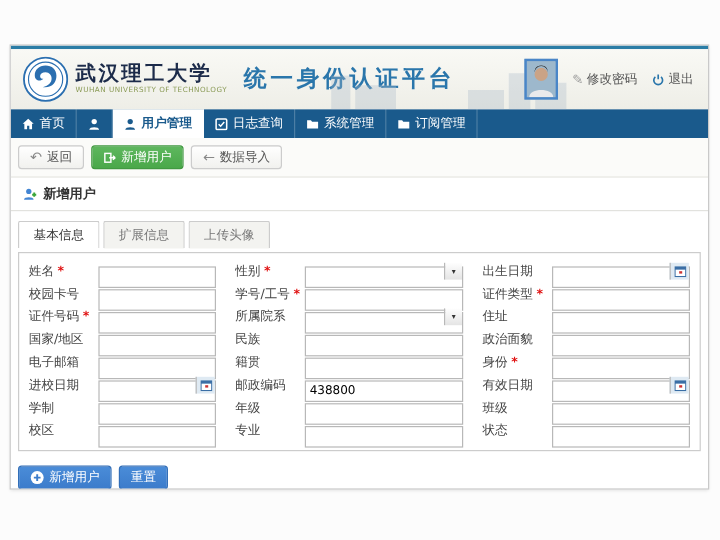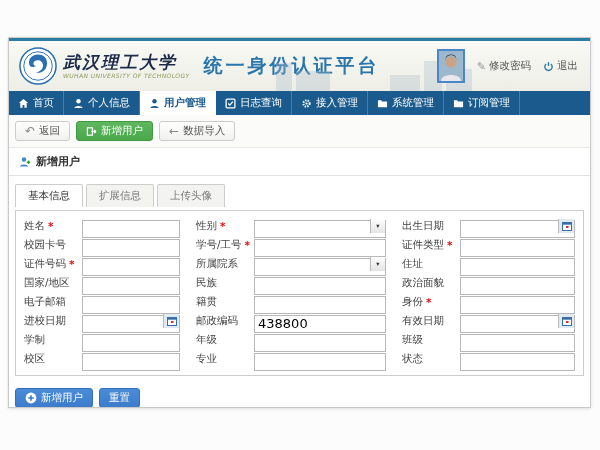--- a/index.html
+++ b/index.html
@@ -11,21 +11,21 @@
     position:absolute; left:8px; top:37px; width:583px; height:371px;
     background:#fff; border:1px solid #c9c9c9; box-sizing:border-box;
     box-shadow:0 1px 3px rgba(0,0,0,.12); overflow:hidden;
   }
   .topline { height:3px; background:#2b7da6; }
 
   
   .hdr { height:50px; background:linear-gradient(#f9f9f5,#eeeee7);
     position:relative; display:flex; align-items:center; padding:0 10px; box-sizing:border-box; }
   .logo { width:38px; height:38px; flex:none; }
-  .titles { margin-left:6px;font-style:italic; }
+  .titles { margin-left:6px; }
   .cn { font-family:"DejaVu Serif", serif; font-weight:bold; font-size:17px;
         color:#1c2b4a; letter-spacing:2px; line-height:1.1; }
   .en { font-size:6px; color:#8a9a55; letter-spacing:.4px; }
   .platform { font-size:19px; font-weight:bold; color:#2a76ab; margin-left:14px; letter-spacing:3px; }
   .bld { position:absolute; bottom:0; background:rgba(168,184,200,.32); }
   .hdr-right { position:absolute; right:12px; top:0; height:100%;
     display:flex; align-items:center; gap:12px; z-index:2; }
   .avatar { width:24px; height:30px; border:2px solid #4a86c8; background:#9db8cc; overflow:hidden; }
   .hlink { display:flex; align-items:center; gap:3px; font-size:10.5px; color:#555;
     cursor:pointer; text-decoration:none; }
@@ -59,21 +59,21 @@
   
   .form-panel { margin:4px 6px; border:1px solid #ccc; background:#fff; padding:7px 8px;
     display:grid; grid-template-columns:.92fr 1.12fr 1.02fr; column-gap:16px; row-gap:2.5px;
     position:relative; z-index:1; }
   .cell { display:flex; align-items:center; height:16.5px; }
   .flabel { width:58px; flex:none; font-size:10.5px; color:#444; white-space:nowrap;
     display:flex; align-items:center; }
   .req { color:#e01111; margin-left:3px; font-weight:bold; }
   .fwrap { flex:1; position:relative; height:16px; }
   .fin { width:100%; height:16px; box-sizing:border-box; border:1px solid #b8b8b8;
-    font-size:13px; padding:8px 3px; outline:none; background:#fff; font-family:inherit; }
+    font-size:10px; padding:8px 3px; outline:none; background:#fff; font-family:inherit; }
   .sel-btn { position:absolute; right:1px; top:1px; width:14px; height:14px;
     background:linear-gradient(#fefefe,#e4e4e4); border-left:1px solid #b8b8b8;
     display:flex; align-items:center; justify-content:center; font-size:6.5px; color:#333; cursor:pointer; }
   .cal-btn { position:absolute; right:1px; top:1px; width:15px; height:14px;
     background:#dfeaf3; border-left:1px solid #b8b8b8;
     display:flex; align-items:center; justify-content:center; cursor:pointer; }
 
   
   .actions { padding:8px 6px; display:flex; gap:6px; }
   .thead { border-top:1px solid #ddd; border-bottom:1px solid #ccc;
@@ -140,48 +140,38 @@
       </span>
       <span>首页</span>
     </div>
     <div class="nav-item">
       <span class="nicon">
         <svg viewBox="0 0 12 12" width="11" height="11">
             <circle cx="6" cy="3.6" r="2.4" fill="currentColor"></circle>
             <path d="M1.5 11c0-3 9-3 9 0z" fill="currentColor"></path>
           </svg>
       </span>
-      <span>个人信息</span>
     </div>
     <div class="nav-item active">
       <span class="nicon">
         <svg viewBox="0 0 12 12" width="11" height="11">
             <circle cx="6" cy="3.6" r="2.4" fill="currentColor"></circle>
             <path d="M1.5 11c0-3 9-3 9 0z" fill="currentColor"></path>
           </svg>
       </span>
       <span>用户管理</span>
     </div>
     <div class="nav-item">
       <span class="nicon">
         <svg viewBox="0 0 12 12" width="11" height="11">
             <rect x="1.2" y="1.2" width="9.6" height="9.6" rx="1" fill="none" stroke="currentColor" stroke-width="1.4"></rect>
             <path d="M3.5 6l1.8 1.8L8.6 4" stroke="currentColor" stroke-width="1.4" fill="none"></path>
           </svg>
       </span>
       <span>日志查询</span>
-    </div>
-    <div class="nav-item">
-      <span class="nicon">
-        <svg viewBox="0 0 12 12" width="11" height="11">
-            <circle cx="6" cy="6" r="3.4" fill="none" stroke="currentColor" stroke-width="2.2" stroke-dasharray="1.6 1.2"></circle>
-            <circle cx="6" cy="6" r="1.2" fill="currentColor"></circle>
-          </svg>
-      </span>
-      <span>接入管理</span>
     </div>
     <div class="nav-item">
       <span class="nicon">
         <svg viewBox="0 0 12 12" width="11" height="11">
             <path d="M1 2.5h3.5l1 1.3H11V10H1z" fill="currentColor"></path>
           </svg>
       </span>
       <span>系统管理</span>
     </div>
     <div class="nav-item">

